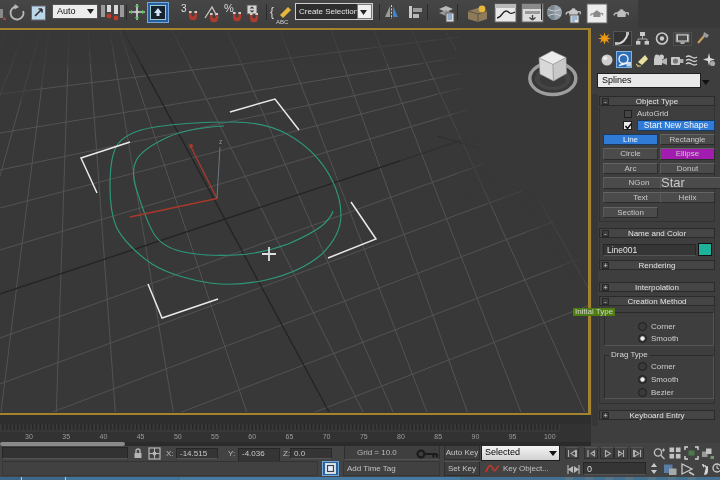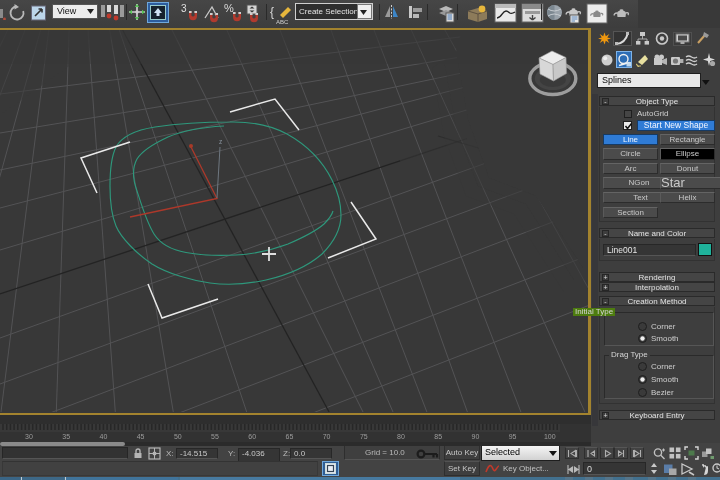--- a/index.html
+++ b/index.html
@@ -18,21 +18,21 @@
       <circle cx="4.5" cy="11" r="1.4" fill="#b04a3a"></circle>
     </svg>
     <svg style="position:absolute;left:8px;top:4px" width="18" height="18" viewBox="0 0 18 18">
       <path d="M9 2.5 A6.5 6.5 0 1 0 15.2 7" fill="none" stroke="#b9b9b9" stroke-width="1.8"></path>
       <path d="M6.5 0 L11 3 L6.5 5.5 Z" fill="#b9b9b9"></path>
     </svg>
     <svg style="position:absolute;left:31px;top:4px" width="17" height="17" viewBox="0 0 17 17">
       <rect x="0.5" y="2" width="14" height="14" fill="#bcd6ea" stroke="#667"></rect>
       <path d="M4 12 L11 5 M11 5 L7.5 5 M11 5 L11 8.5" stroke="#333" stroke-width="1.6" fill="none"></path>
     </svg>
-    <div class="abs" style="left:52px;top:4px;width:46px;height:15px;background:#ececec;border:1px solid #555;color:#111;font-size:9px;line-height:13px;padding-left:4px">View</div>
+    <div class="abs" style="left:52px;top:4px;width:46px;height:15px;background:#ececec;border:1px solid #555;color:#111;font-size:9px;line-height:13px;padding-left:4px">Auto</div>
     <svg style="position:absolute;left:86px;top:8px" width="10" height="8" viewBox="0 0 10 8">
       <path d="M1 1 L8 1 L4.5 6 Z" fill="#222"></path>
     </svg>
     <svg style="position:absolute;left:100px;top:4px" width="12" height="17" viewBox="0 0 12 17">
       <rect x="1" y="1" width="4" height="12" fill="#9a9a9a"></rect>
       <rect x="7" y="1" width="4" height="7" fill="#d8d8d8"></rect>
       <circle cx="9" cy="12" r="2.4" fill="#c0392b"></circle>
     </svg>
     <svg style="position:absolute;left:113px;top:4px" width="12" height="17" viewBox="0 0 12 17">
       <rect x="1" y="1" width="4" height="9" fill="#d8d8d8"></rect>
@@ -260,33 +260,33 @@
     <div class="abs" style="left:624px;top:110px;width:8px;height:8px;background:#454545;border:1px solid #1f1f1f"></div>
     <div class="abs txt" style="left:637px;top:110px;color:#cfcfcf">AutoGrid</div>
     <div class="abs" style="left:623px;top:121px;width:9px;height:9px;background:#e9e9e9;border:1px solid #1f1f1f"></div>
     <svg style="position:absolute;left:624px;top:122px" width="9" height="9" viewBox="0 0 9 9">
       <path d="M1.5 4 L3.5 6.5 L7.5 1.5" stroke="#111" stroke-width="1.5" fill="none"></path>
     </svg>
     <div class="abs" style="left:637px;top:119.5px;width:78px;height:11px;background:#2f7bd5;border:1px solid #163a63;color:#f2f6ff;font-size:8.5px;text-align:center;line-height:9.5px">Start New Shape</div>
     <div class="abs" style="left:603px;top:133.5px;width:55px;height:11.5px;background:#2f7bd5;border:1px solid #163a63;color:#eef4ff;font-size:8px;text-align:center;line-height:10px">Line</div>
     <div class="abs" style="left:660px;top:133.5px;width:55px;height:11.5px;background:#4b4b4b;border:1px solid #2c2c2c;border-top-color:#646464;border-left-color:#5a5a5a;color:#c9c9c9;font-size:8px;text-align:center;line-height:10px">Rectangle</div>
     <div class="abs" style="left:603px;top:148.1px;width:55px;height:11.5px;background:#4b4b4b;border:1px solid #2c2c2c;border-top-color:#646464;border-left-color:#5a5a5a;color:#c9c9c9;font-size:8px;text-align:center;line-height:10px">Circle</div>
-    <div class="abs" style="left:660px;top:148.1px;width:55px;height:11.5px;background:#000000;border:1px solid #2c2c2c;border-top-color:#646464;border-left-color:#5a5a5a;color:#c9c9c9;font-size:8px;text-align:center;line-height:10px">Ellipse</div>
+    <div class="abs" style="left:660px;top:148.1px;width:55px;height:11.5px;background:#a21caf;border:1px solid #2c2c2c;border-top-color:#646464;border-left-color:#5a5a5a;color:#c9c9c9;font-size:8px;text-align:center;line-height:10px">Ellipse</div>
     <div class="abs" style="left:603px;top:162.7px;width:55px;height:11.5px;background:#4b4b4b;border:1px solid #2c2c2c;border-top-color:#646464;border-left-color:#5a5a5a;color:#c9c9c9;font-size:8px;text-align:center;line-height:10px">Arc</div>
     <div class="abs" style="left:660px;top:162.7px;width:55px;height:11.5px;background:#4b4b4b;border:1px solid #2c2c2c;border-top-color:#646464;border-left-color:#5a5a5a;color:#c9c9c9;font-size:8px;text-align:center;line-height:10px">Donut</div>
     <div class="abs" style="left:603px;top:177.3px;width:72px;height:11.5px;background:#4b4b4b;border:1px solid #2c2c2c;border-top-color:#646464;border-left-color:#5a5a5a;color:#c9c9c9;font-size:8px;text-align:center;line-height:10px">NGon</div>
     <div class="abs" style="left:660px;top:177.3px;width:72px;height:11.5px;background:#4b4b4b;border:1px solid #2c2c2c;border-top-color:#646464;border-left-color:#5a5a5a;color:#c9c9c9;font-size:13px;text-align:left;line-height:10px">Star</div>
     <div class="abs" style="left:603px;top:191.9px;width:75px;height:11.5px;background:#4b4b4b;border:1px solid #2c2c2c;border-top-color:#646464;border-left-color:#5a5a5a;color:#c9c9c9;font-size:8px;text-align:center;line-height:10px">Text</div>
     <div class="abs" style="left:660px;top:191.9px;width:55px;height:11.5px;background:#4b4b4b;border:1px solid #2c2c2c;border-top-color:#646464;border-left-color:#5a5a5a;color:#c9c9c9;font-size:8px;text-align:center;line-height:10px">Helix</div>
     <div class="abs" style="left:603px;top:206.5px;width:55px;height:11.5px;background:#4b4b4b;border:1px solid #2c2c2c;border-top-color:#646464;border-left-color:#5a5a5a;color:#c9c9c9;font-size:8px;text-align:center;line-height:10px">Section</div>
     <div class="rolh" style="top:228px"><span class="pm">-</span>Name and Color</div>
     <div class="abs" style="left:599px;top:239px;width:116px;height:22px;border:1px solid #323232;border-top:none"></div>
     <div class="fld" style="left:603px;top:244px;width:93px;height:12px;color:#e6e6e6;font-size:8.5px;line-height:11px">Line001</div>
     <div class="abs" style="left:698px;top:243px;width:14px;height:13px;background:#1fb29b;border:1px solid #111"></div>
-    <div class="rolh" style="top:272px"><span class="pm">+</span>Rendering</div>
+    <div class="rolh" style="top:260px"><span class="pm">+</span>Rendering</div>
     <div class="rolh" style="top:282px"><span class="pm">+</span>Interpolation</div>
     <div class="rolh" style="top:296px"><span class="pm">-</span>Creation Method</div>
     <div class="abs" style="left:599px;top:307px;width:116px;height:97px;border:1px solid #323232;border-top:none"></div>
     <div class="abs" style="left:604px;top:312px;width:110px;height:34px;border:1px solid #2a2a2a;border-bottom-color:#565656;border-right-color:#565656"></div>
     <div class="abs txt" style="left:573px;top:308px;background:#4d7c0f;padding:0 2px;color:#d5d5d5">Initial Type</div>
     <svg style="position:absolute;left:638px;top:322px" width="9" height="9" viewBox="0 0 9 9">
       <circle cx="4.5" cy="4.5" r="4" fill="#3a3a3a" stroke="#1e1e1e"></circle>
     </svg>
     <div class="abs txt" style="left:651px;top:323px;color:#cfcfcf">Corner</div>
     <svg style="position:absolute;left:638px;top:334px" width="9" height="9" viewBox="0 0 9 9">
@@ -343,21 +343,21 @@
       <rect x="1" y="1" width="11" height="11" fill="none" stroke="#b5b5b5" stroke-width="1.2"></rect>
       <circle cx="6.5" cy="6.5" r="2" fill="#b5b5b5"></circle>
       <path d="M6.5 1 L6.5 12 M1 6.5 L12 6.5" stroke="#b5b5b5" stroke-width="1"></path>
     </svg>
     <div class="abs txt" style="left:166px;top:450px;color:#b9b9b9">X:</div>
     <div class="fld" style="left:176px;top:448px;width:42px;height:11px">-14.515</div>
     <div class="abs txt" style="left:228px;top:450px;color:#b9b9b9">Y:</div>
     <div class="fld" style="left:238px;top:448px;width:42px;height:15px">-4.036</div>
     <div class="abs txt" style="left:283px;top:450px;color:#b9b9b9">Z:</div>
     <div class="fld" style="left:290px;top:448px;width:42px;height:11px">0.0</div>
-    <div class="abs" style="left:344px;top:445px;width:96px;height:15px;background:#3f3f3f;border:1px solid #2e2e2e;border-bottom-color:#555;color:#b9b9b9;font-size:8px;line-height:13px;padding-left:20px">Grid = 10.0</div>
+    <div class="abs" style="left:344px;top:445px;width:96px;height:15px;background:#3f3f3f;border:1px solid #2e2e2e;border-bottom-color:#555;color:#b9b9b9;font-size:8px;line-height:13px;padding-left:12px">Grid = 10.0</div>
     <svg style="position:absolute;left:416px;top:448px" width="24" height="12" viewBox="0 0 24 12">
       <circle cx="5" cy="6" r="3.4" fill="none" stroke="#1c1c1c" stroke-width="2.2"></circle>
       <path d="M8.5 6 L21 6 M17.5 6 L17.5 9.5 M21 6 L21 9.5" stroke="#1c1c1c" stroke-width="2.2"></path>
     </svg>
     <div class="abs" style="left:444px;top:445px;width:36px;height:15px;background:#3e3e3e;border:1px solid #2e2e2e;border-top-color:#525252;color:#c6c6c6;font-size:8px;text-align:center;line-height:13px">Auto Key</div>
     <div class="abs" style="left:481px;top:444px;width:79px;height:17px;background:linear-gradient(#f7f7f7,#d2d2d2);border:1px solid #1e1e1e;color:#000;font-size:9px;line-height:15px;padding-left:3px">Selected</div>
     <svg style="position:absolute;left:548px;top:450px" width="10" height="7" viewBox="0 0 10 7">
       <path d="M1 1 L9 1 L5 6 Z" fill="#111"></path>
     </svg>
     <div class="abs" style="left:565px;top:447px;width:14px;height:12px;background:#424242;border:1px solid #2e2e2e;border-top-color:#565656"></div>
@@ -399,20 +399,21 @@
       <rect x="1" y="5.5" width="5.5" height="5.5" fill="#9a9a9a"></rect>
       <rect x="5" y="2.5" width="5.5" height="5.5" fill="#c3c3c3"></rect>
       <path d="M9.5 10 L13 10 L13 13 L9.5 13 Z" fill="#6f9a6e"></path>
     </svg>
     <div class="abs" style="left:2px;top:461px;width:316px;height:15px;background:#414141;border:1px solid #383838;border-top-color:#333"></div>
     <div class="abs" style="left:322px;top:461px;width:17px;height:15px;background:#2f5d94;border:1px solid #6fa8dc"></div>
     <svg style="position:absolute;left:325px;top:463px" width="11" height="11" viewBox="0 0 11 11">
       <rect x="0.5" y="0.5" width="10" height="10" fill="#e8eef5" stroke="#cdd"></rect>
       <rect x="2.5" y="2.5" width="6" height="6" fill="none" stroke="#345" stroke-width="1.2"></rect>
     </svg>
+    <div class="abs" style="left:343px;top:461px;width:97px;height:15px;background:#414141;border:1px solid #363636;color:#c2c2c2;font-size:8px;line-height:13px;padding-left:3px">Add Time Tag</div>
     <div class="abs" style="left:444px;top:461px;width:36px;height:15px;background:#3e3e3e;border:1px solid #2e2e2e;border-top-color:#525252;color:#c6c6c6;font-size:8px;text-align:center;line-height:13px">Set Key</div>
     <svg style="position:absolute;left:484px;top:462px" width="16" height="13" viewBox="0 0 16 13">
       <path d="M2 10 C5 2 7 2 9 7 C11 12 13 4 15 4" stroke="#c0392b" stroke-width="1.6" fill="none"></path>
     </svg>
     <div class="abs txt" style="left:503px;top:465px;color:#c2c2c2">Key Object...</div>
     <svg style="position:absolute;left:566px;top:464px" width="15" height="11" viewBox="0 0 15 11">
       <path d="M2 1 L2 10 M13 1 L13 10 M3 5.5 L6.5 3 L6.5 8 Z M12 5.5 L8.5 3 L8.5 8 Z" stroke="#b9b9b9" stroke-width="1.1" fill="#b9b9b9"></path>
     </svg>
     <div class="fld" style="left:583px;top:462px;width:63px;height:13px;font-size:9px;line-height:12px;color:#d9d9d9">0</div>
     <svg style="position:absolute;left:649px;top:462px" width="10" height="13" viewBox="0 0 10 13">

